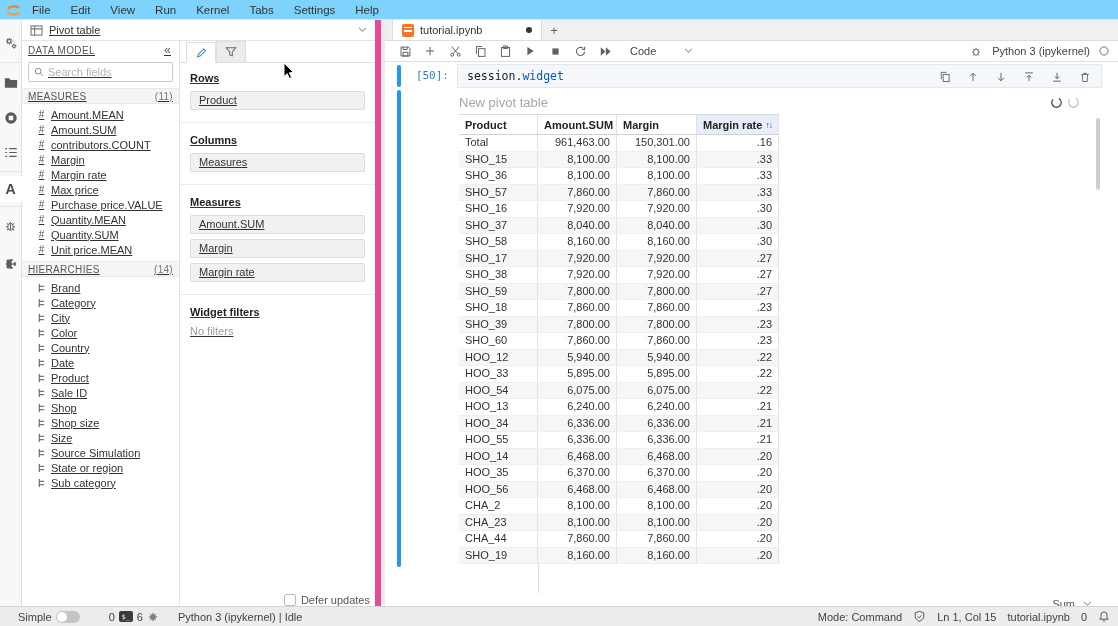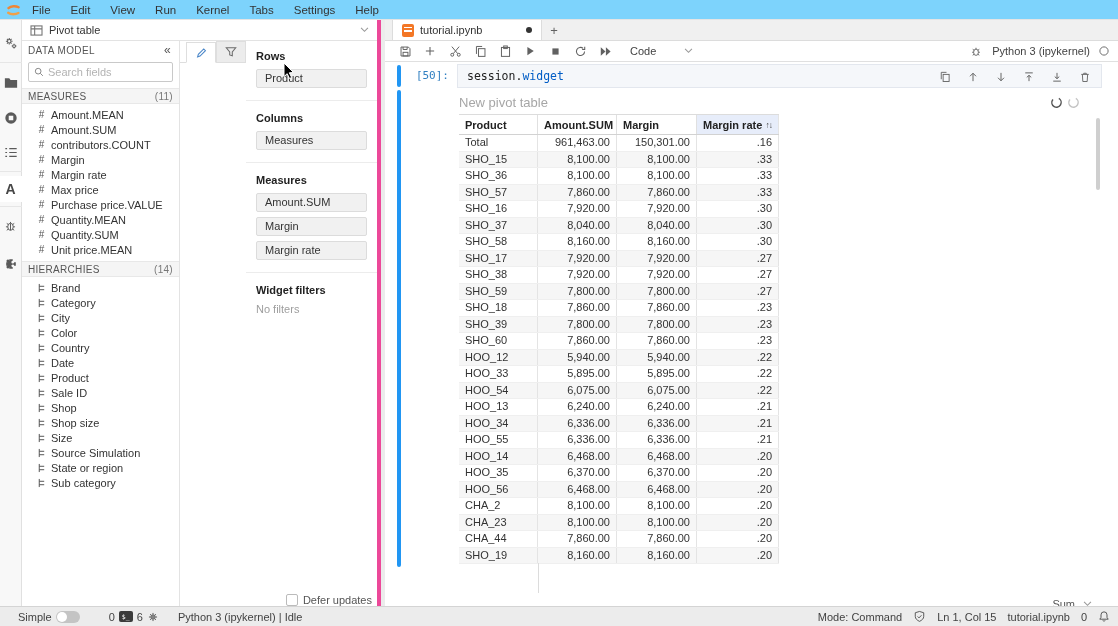--- a/index.html
+++ b/index.html
@@ -18,21 +18,21 @@
 
   
   .activity-bar { width:22px; background:#f8f8f8; border-right:1px solid #e0e0e0; display:flex;
     flex-direction:column; align-items:center; padding-top:8px; }
   .act-icon { width:22px; height:30px; display:flex; align-items:center; justify-content:center; color:#5a5a5a; }
   .act-sep { width:22px; border-top:1px solid #e6e6e6; margin:4px 0; }
   .act-icon.active { background:#fff; }
   .a-letter { font-size:14px; font-weight:bold; color:#474747; }
 
   
-  .side-panel { width:359px; background:#fff; border-right:4px solid #ec4899; display:flex; flex-direction:column; }
+  .side-panel { width:359px; background:#fff; border-right:6px solid #ec4899; display:flex; flex-direction:column;text-decoration:underline; }
   .widget-selector { height:21px; border-bottom:1px solid #e3e3e3; display:flex; align-items:center;
     padding:0 8px; font-size:11px; color:#333; gap:6px; }
   .widget-selector .spacer { flex:1; }
   .panel-cols { flex:1; display:flex; min-height:0; }
 
   .fields-col { width:158px; border-right:1px solid #e3e3e3; overflow:hidden; font-size:11px; }
   .dm-header { height:18px; display:flex; align-items:center; padding:0 6px; font-size:10px;
     letter-spacing:.4px; color:#555; }
   .dm-header .spacer { flex:1; }
   .collapse-btn { font-size:12px; color:#555; cursor:pointer; padding:0 2px; }
@@ -42,21 +42,21 @@
     font-family:"Liberation Sans",sans-serif; background:transparent; }
   .search-box input::placeholder { color:#b3b3b3; }
   .sec-header { height:16px; background:#f5f5f5; border-top:1px solid #e8e8e8; border-bottom:1px solid #e8e8e8;
     display:flex; align-items:center; padding:0 6px; font-size:10px; color:#555; letter-spacing:.3px; }
   .sec-header .spacer { flex:1; }
   .sec-count { color:#777;padding-left:28px; }
   .field-list { padding:3px 0 4px 0; }
   .field-row { height:15px; display:flex; align-items:center; padding-left:15px; gap:5px; color:#333; cursor:default; }
   .f-icon { color:#555; font-size:10px; width:9px; text-align:center; }
 
-  .editor-col { flex:1; display:flex; flex-direction:row; position:relative; min-width:0; }
+  .editor-col { flex:1; display:flex; flex-direction:column; position:relative; min-width:0; }
   .editor-tabs { height:22px; border-bottom:1px solid #dedede; display:flex; align-items:flex-end; padding-left:6px; }
   .etab { width:30px; height:21px; display:flex; align-items:center; justify-content:center;
     border:1px solid #dedede; border-bottom:none; }
   .etab.active { background:#fff; position:relative; top:1px; border-bottom:1px solid #fff; }
   .etab.inactive { background:#ececec; }
   .editor-body { flex:1; padding:9px 10px; font-size:11px; overflow:hidden; }
   .ed-label { font-weight:bold; color:#222; margin-bottom:7px; }
   .chip { height:19px; line-height:17px; background:#f1f1f1; border:1px solid #dcdcdc; border-radius:2px;
     padding:0 8px; margin-bottom:5px; color:#333; cursor:grab; }
   .ed-sep { border-top:1px solid #ececec; margin:12px -10px 11px -10px; }

